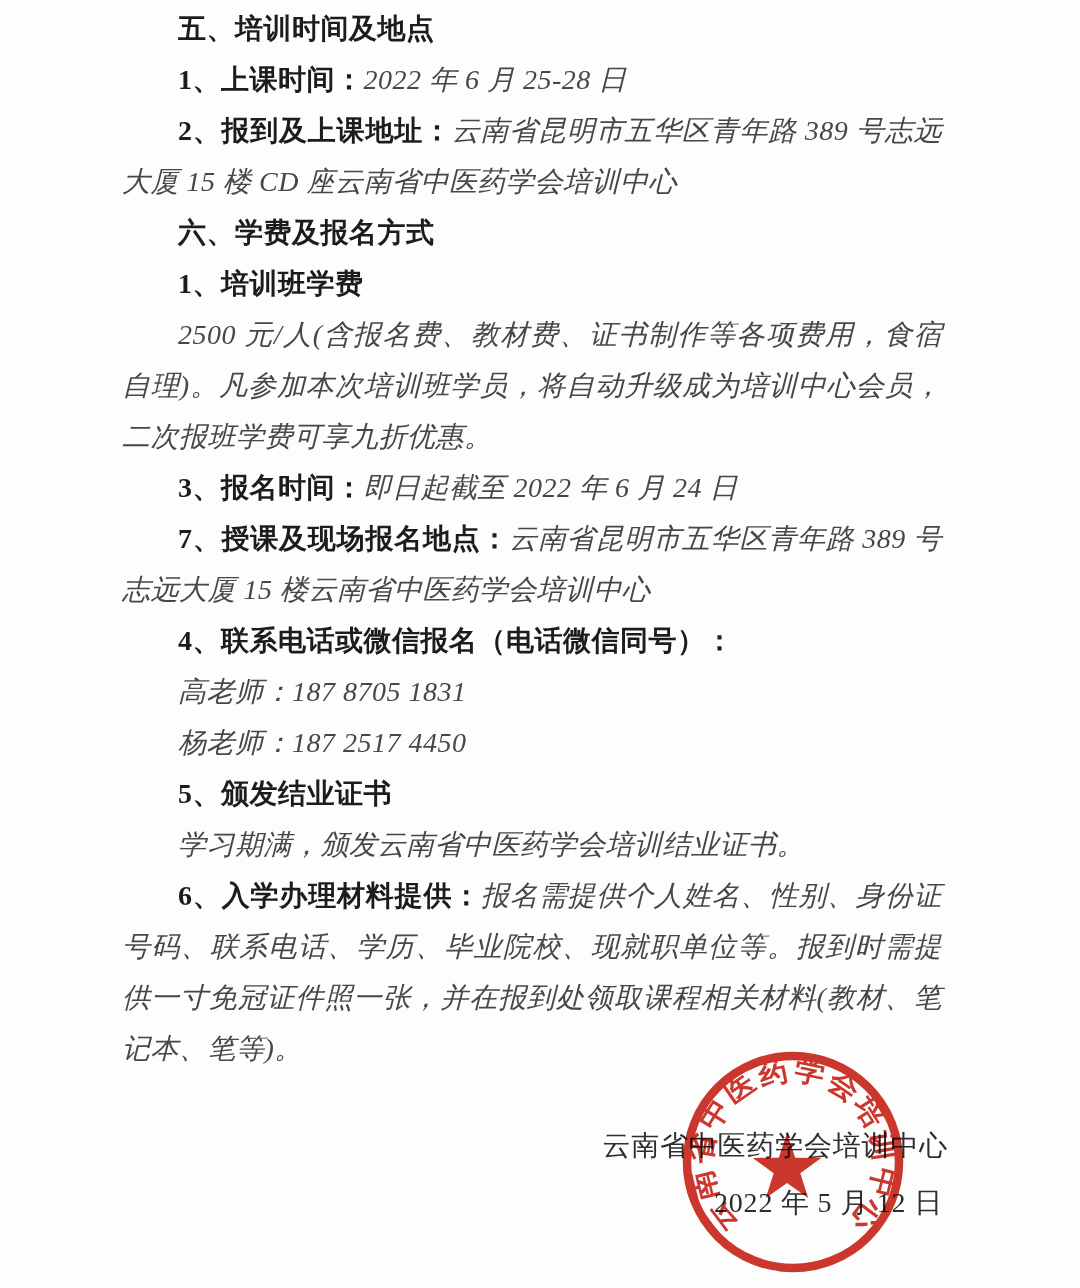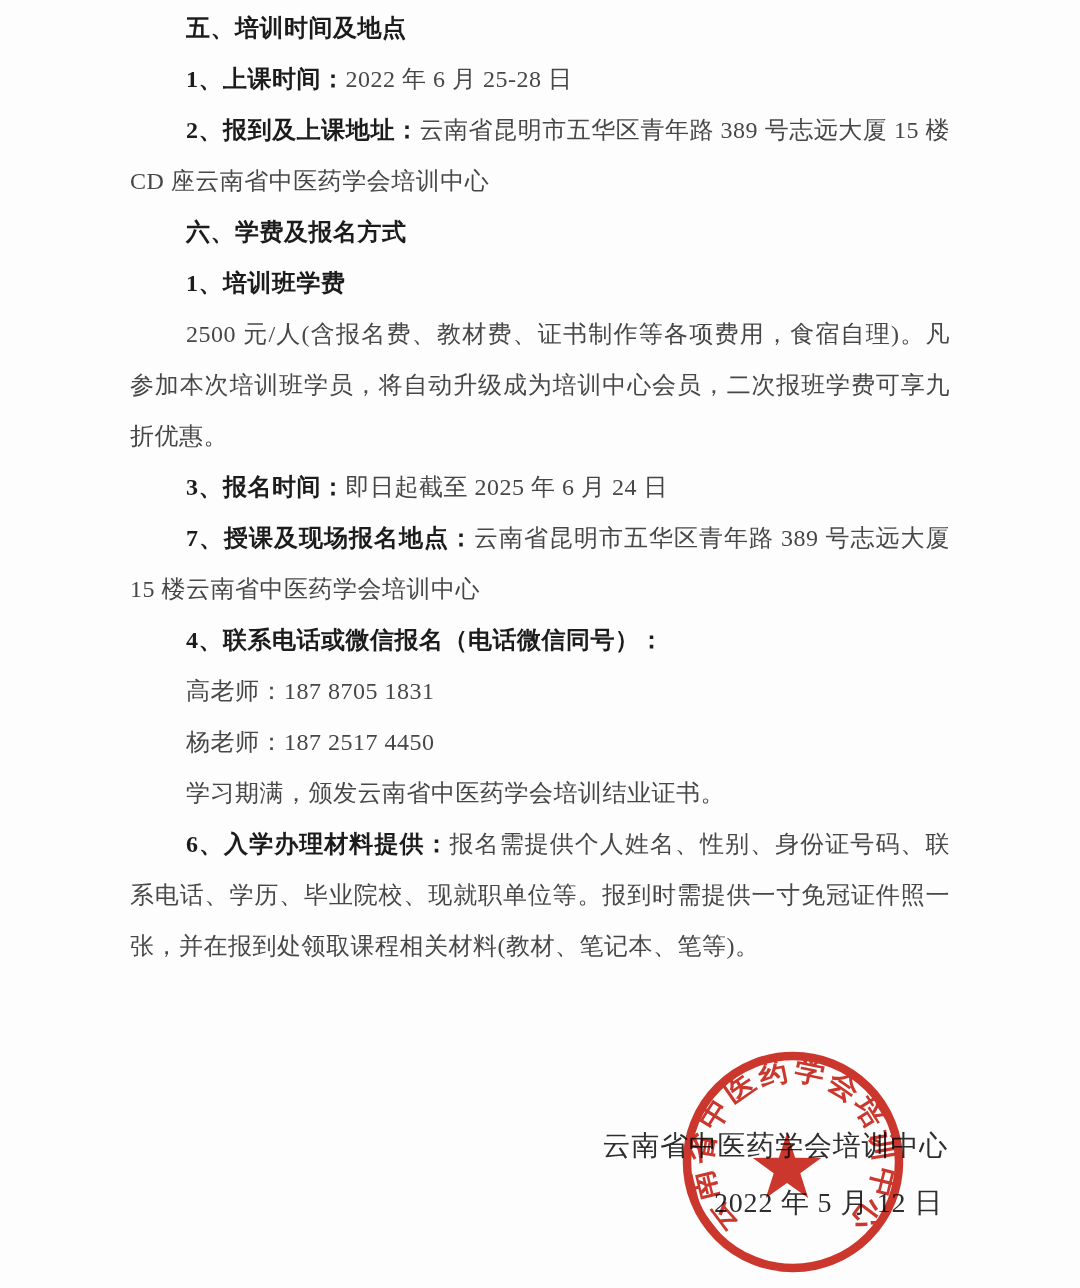--- a/index.html
+++ b/index.html
@@ -9,38 +9,38 @@
     font-family: "Liberation Serif", "DejaVu Serif", serif;
   }
   .page {
     position: relative;
     width: 1080px; height: 1288px;
     background: #fdfdfd;
     overflow: hidden;
   }
   .content {
     position: absolute;
-    left: 130px; top: 3px;
+    left: 122px; top: 3px;
     width: 820px;
-    font-size: 24px;
+    font-size: 28px;
     line-height: 51px;
     color: #3f3f3f;
     text-align: justify;
     text-align-last: left;
   }
   p.para {
     margin: 0;
     text-indent: 56px;
     letter-spacing: 0.5px;
   }
   .lbl {
     font-weight: 700;
     color: #1c1c1c;
   }
-  .txt { color: #474747; }
+  .txt { color: #474747; font-style: italic; }
   .signature {
     position: absolute;
     top: 1117px;
     right: 132px;
     text-align: right;
     font-size: 28px;
     line-height: 57px;
     color: #2e2e2e;
     letter-spacing: 0.8px;
   }
@@ -64,25 +64,26 @@
 
 <div class="page">
 
   <div class="content">
     <p class="para"><span class="lbl">五、培训时间及地点</span><span class="txt"></span></p>
     <p class="para"><span class="lbl">1、上课时间：</span><span class="txt">2022 年 6 月 25-28 日</span></p>
     <p class="para"><span class="lbl">2、报到及上课地址：</span><span class="txt">云南省昆明市五华区青年路 389 号志远大厦 15 楼 CD 座云南省中医药学会培训中心</span></p>
     <p class="para"><span class="lbl">六、学费及报名方式</span><span class="txt"></span></p>
     <p class="para"><span class="lbl">1、培训班学费</span><span class="txt"></span></p>
     <p class="para"><span class="lbl"></span><span class="txt">2500 元/人(含报名费、教材费、证书制作等各项费用，食宿自理)。凡参加本次培训班学员，将自动升级成为培训中心会员，二次报班学费可享九折优惠。</span></p>
-    <p class="para"><span class="lbl">3、报名时间：</span><span class="txt">即日起截至 2025 年 6 月 24 日</span></p>
+    <p class="para"><span class="lbl">3、报名时间：</span><span class="txt">即日起截至 2022 年 6 月 24 日</span></p>
     <p class="para"><span class="lbl">7、授课及现场报名地点：</span><span class="txt">云南省昆明市五华区青年路 389 号志远大厦 15 楼云南省中医药学会培训中心</span></p>
     <p class="para"><span class="lbl">4、联系电话或微信报名（电话微信同号）：</span><span class="txt"></span></p>
     <p class="para"><span class="lbl"></span><span class="txt">高老师：187 8705 1831</span></p>
     <p class="para"><span class="lbl"></span><span class="txt">杨老师：187 2517 4450</span></p>
+    <p class="para"><span class="lbl">5、颁发结业证书</span><span class="txt"></span></p>
     <p class="para"><span class="lbl"></span><span class="txt">学习期满，颁发云南省中医药学会培训结业证书。</span></p>
     <p class="para"><span class="lbl">6、入学办理材料提供：</span><span class="txt">报名需提供个人姓名、性别、身份证号码、联系电话、学历、毕业院校、现就职单位等。报到时需提供一寸免冠证件照一张，并在报到处领取课程相关材料(教材、笔记本、笔等)。</span></p>
   </div>
 
   <div class="signature">
     <p class="sig-org">云南省中医药学会培训中心</p>
     <p class="sig-date">2022 年 5 月 12 日</p>
   </div>
 
   <svg class="seal" viewBox="0 0 240 240" xmlns="http://www.w3.org/2000/svg">

